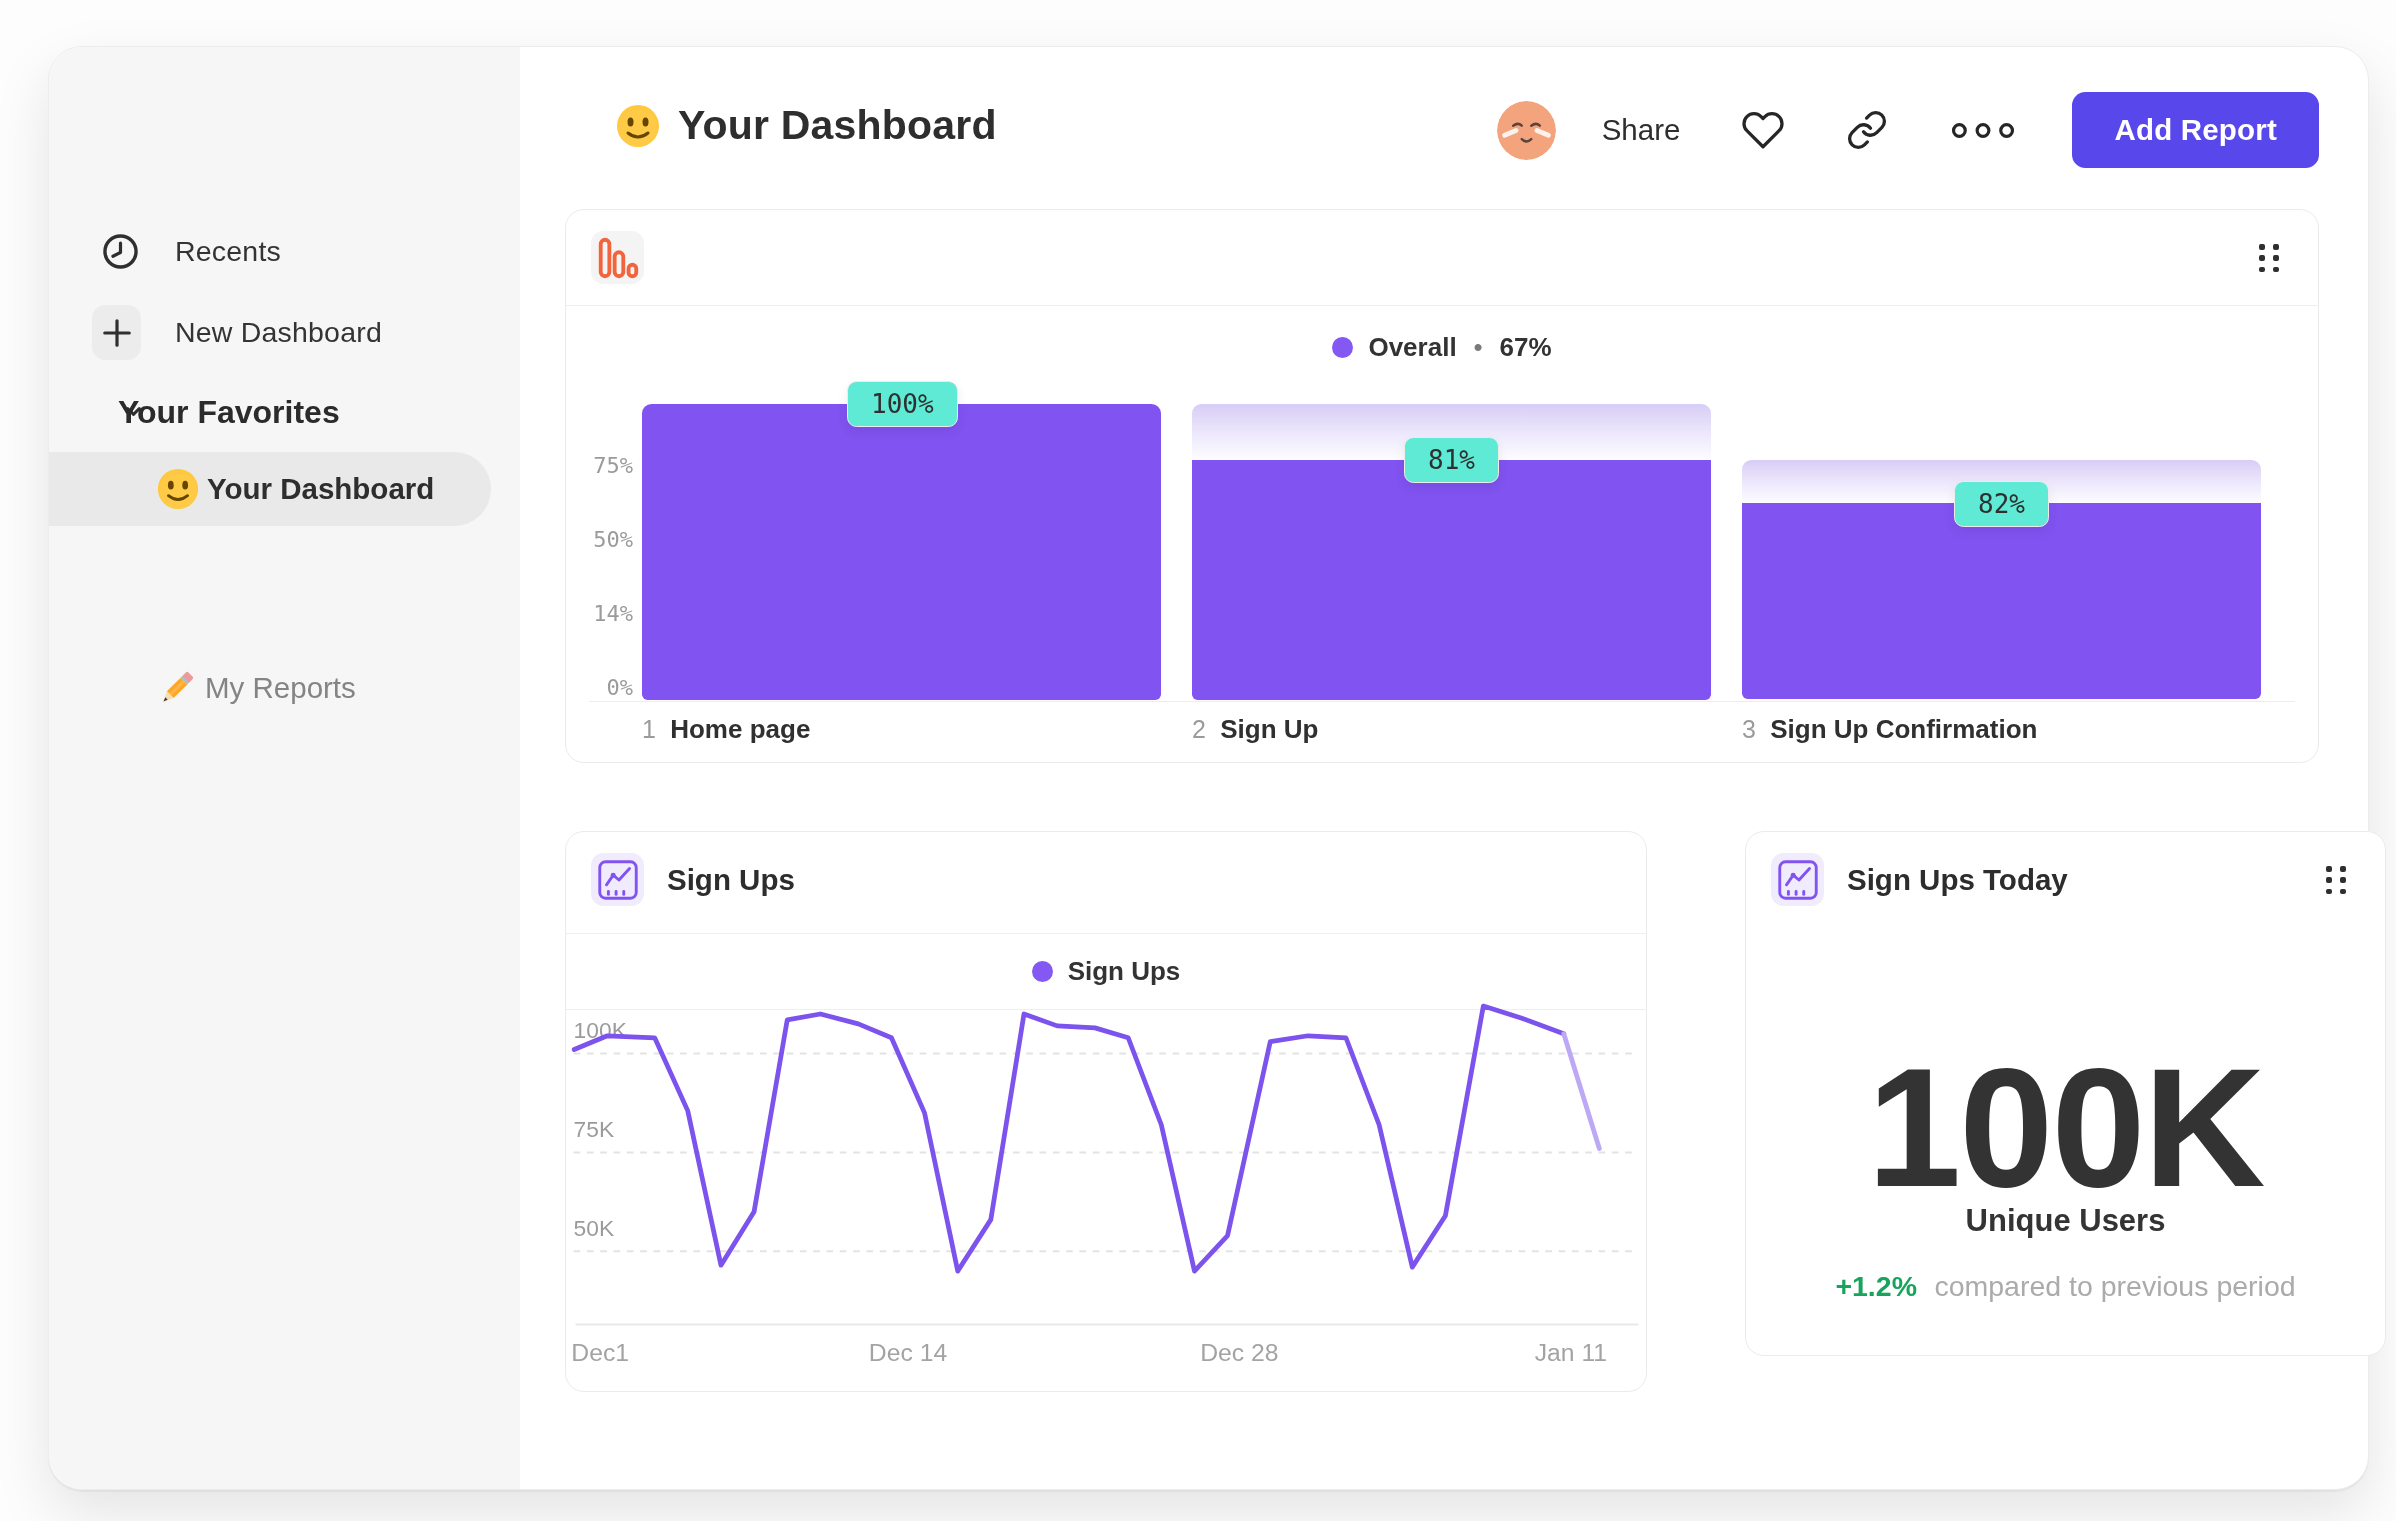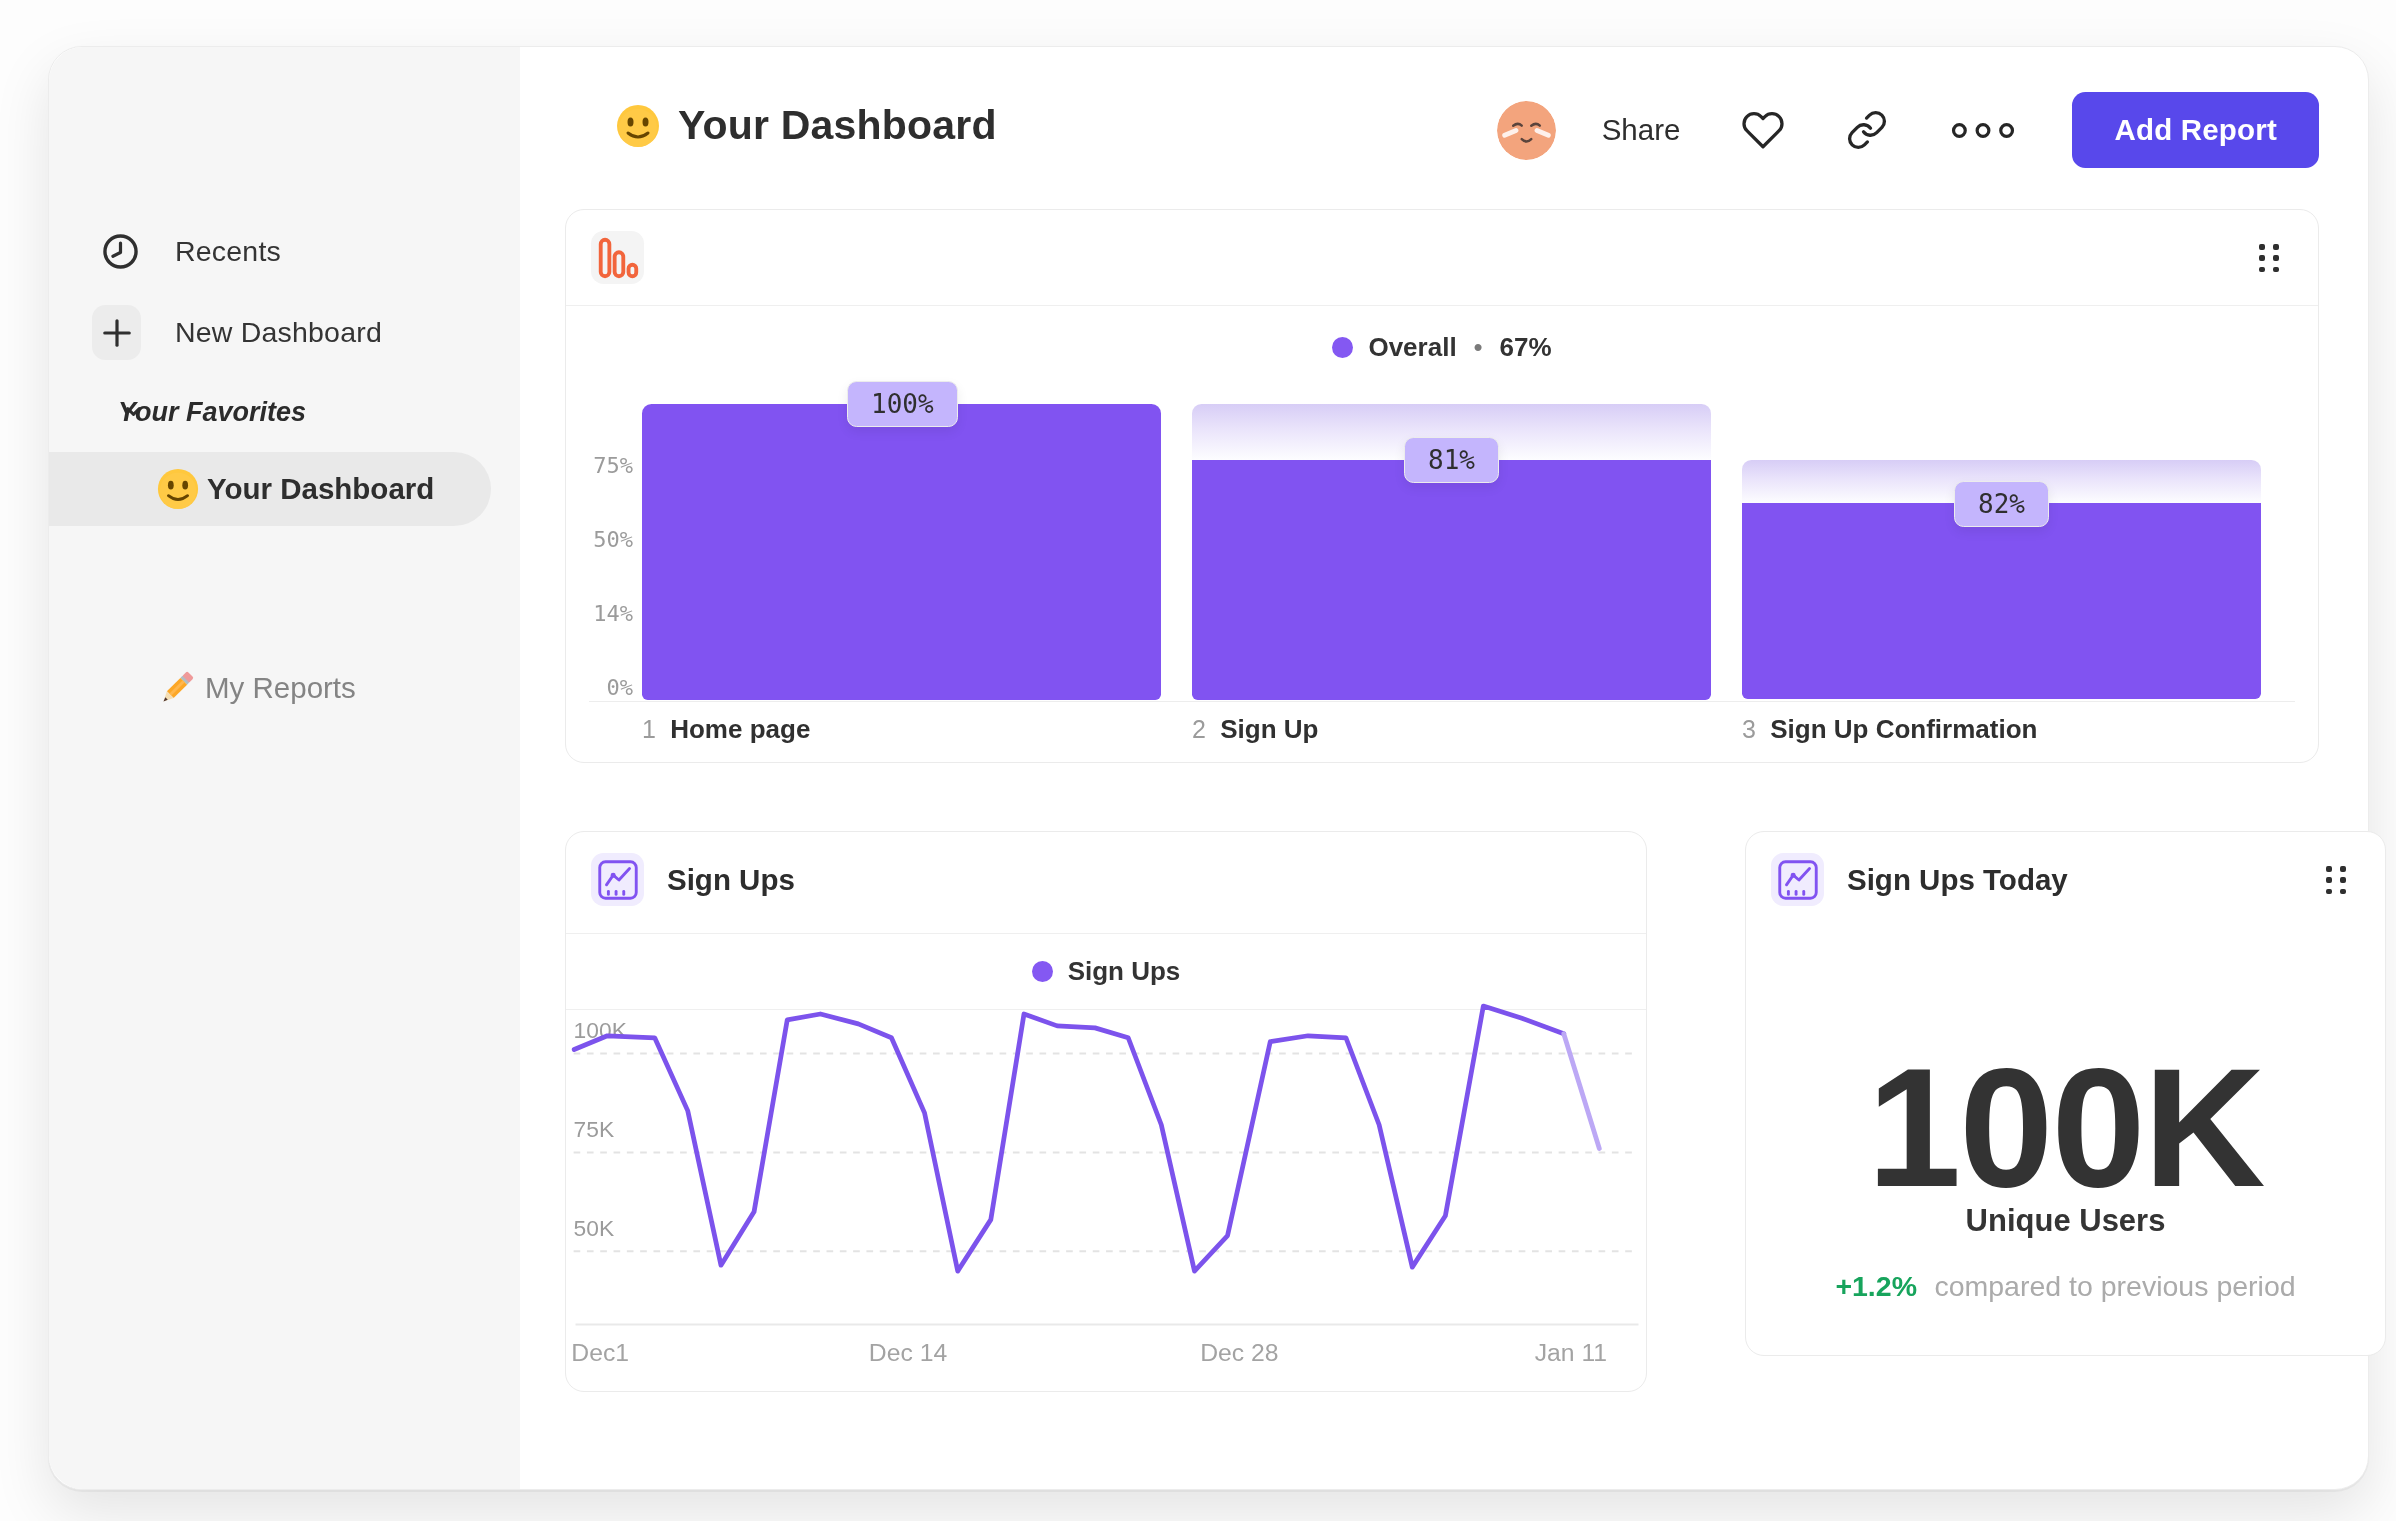--- a/index.html
+++ b/index.html
@@ -25,21 +25,21 @@
   .sidebar {
     position:absolute; left:0; top:0; width:471px; height:100%;
     background:#f6f6f6; border-radius:34px 0 0 34px;
   }
   .side-item { position:absolute; left:0; width:100%; height:61px; display:flex; align-items:center; cursor:pointer; }
   .side-item .ic { position:absolute; left:47px; width:49px; height:49px; display:flex; align-items:center; justify-content:center; }
   .side-item .lbl { position:absolute; left:126px; font-size:28.5px; font-weight:500; color:#343434; letter-spacing:0.2px; }
   .plus-tile { width:59px; height:55px; background:#ececec; border-radius:13.3px; display:flex; align-items:center; justify-content:center; }
   .section-head { position:absolute; left:0; width:100%; height:49px; display:flex; align-items:center; cursor:pointer; }
   .section-head .chev { position:absolute; left:72px; }
-  .section-head .lbl { position:absolute; left:69px; font-size:27px; font-weight:700; color:#2b2b2b;font-style:italic; }
+  .section-head .lbl { position:absolute; left:69px; font-size:32px; font-weight:700; color:#2b2b2b; }
   .fav-pill {
     position:absolute; left:0; width:442px; height:74px;
     background:#e9e9e9; border-radius:0 38px 38px 0;
     display:flex; align-items:center; cursor:pointer;
   }
   .fav-pill .emo { position:absolute; left:107px; width:44px; height:44px; }
   .fav-pill .lbl { position:absolute; left:158px; font-size:29.5px; font-weight:700; color:#2e2e2e; }
   .sub-item { position:absolute; left:0; width:442px; height:67px; display:flex; align-items:center; cursor:pointer; }
   .sub-item .emo { position:absolute; left:107px; width:42px; height:42px; }
   .sub-item .lbl { position:absolute; left:156px; font-size:29.5px; font-weight:500; color:#848484; }
@@ -75,21 +75,21 @@
   .legend-txt { font-size:26px; font-weight:600; color:#333; }
   .legend-sep { font-size:26px; color:#7a7a7a; margin:0 1.9px; }
 
   
   #funnel-card { left:516px; top:162px; width:1754px; height:554px; }
   #funnel-plot { position:absolute; inset:0; }
   .ytick { position:absolute; width:67px; text-align:right; font-size:22px; color:#9b9b9b; transform:translateY(-50%); }
   .fsolid { position:absolute; background:#8153F1; }
   .fgrad { position:absolute; border-radius:9.5px 9.5px 0 0; background:linear-gradient(to bottom,#d7cdf6 0%,#eae4fb 45%,#fdfdff 100%); }
   .vbox {
-    position:absolute; height:46px; padding:0 23px; background:#c4b5fd;
+    position:absolute; height:46px; padding:0 23px; background:#5eead4;
     border:1px solid #ececec; border-radius:9.5px;
     box-shadow:0 4.8px 11.4px rgba(0,0,0,.07);
     display:flex; align-items:center; justify-content:center;
     font-size:26px; color:#2f2f2f;
   }
   .fxlab { position:absolute; display:flex; align-items:center; gap:14.3px; transform:translateY(-50%); }
   .fxlab .num { font-size:25px; color:#9b9b9b; }
   .fxlab .nam { font-size:26px; font-weight:600; color:#303030; }
   .baseline { position:absolute; height:1px; background:#ededed; }
 

